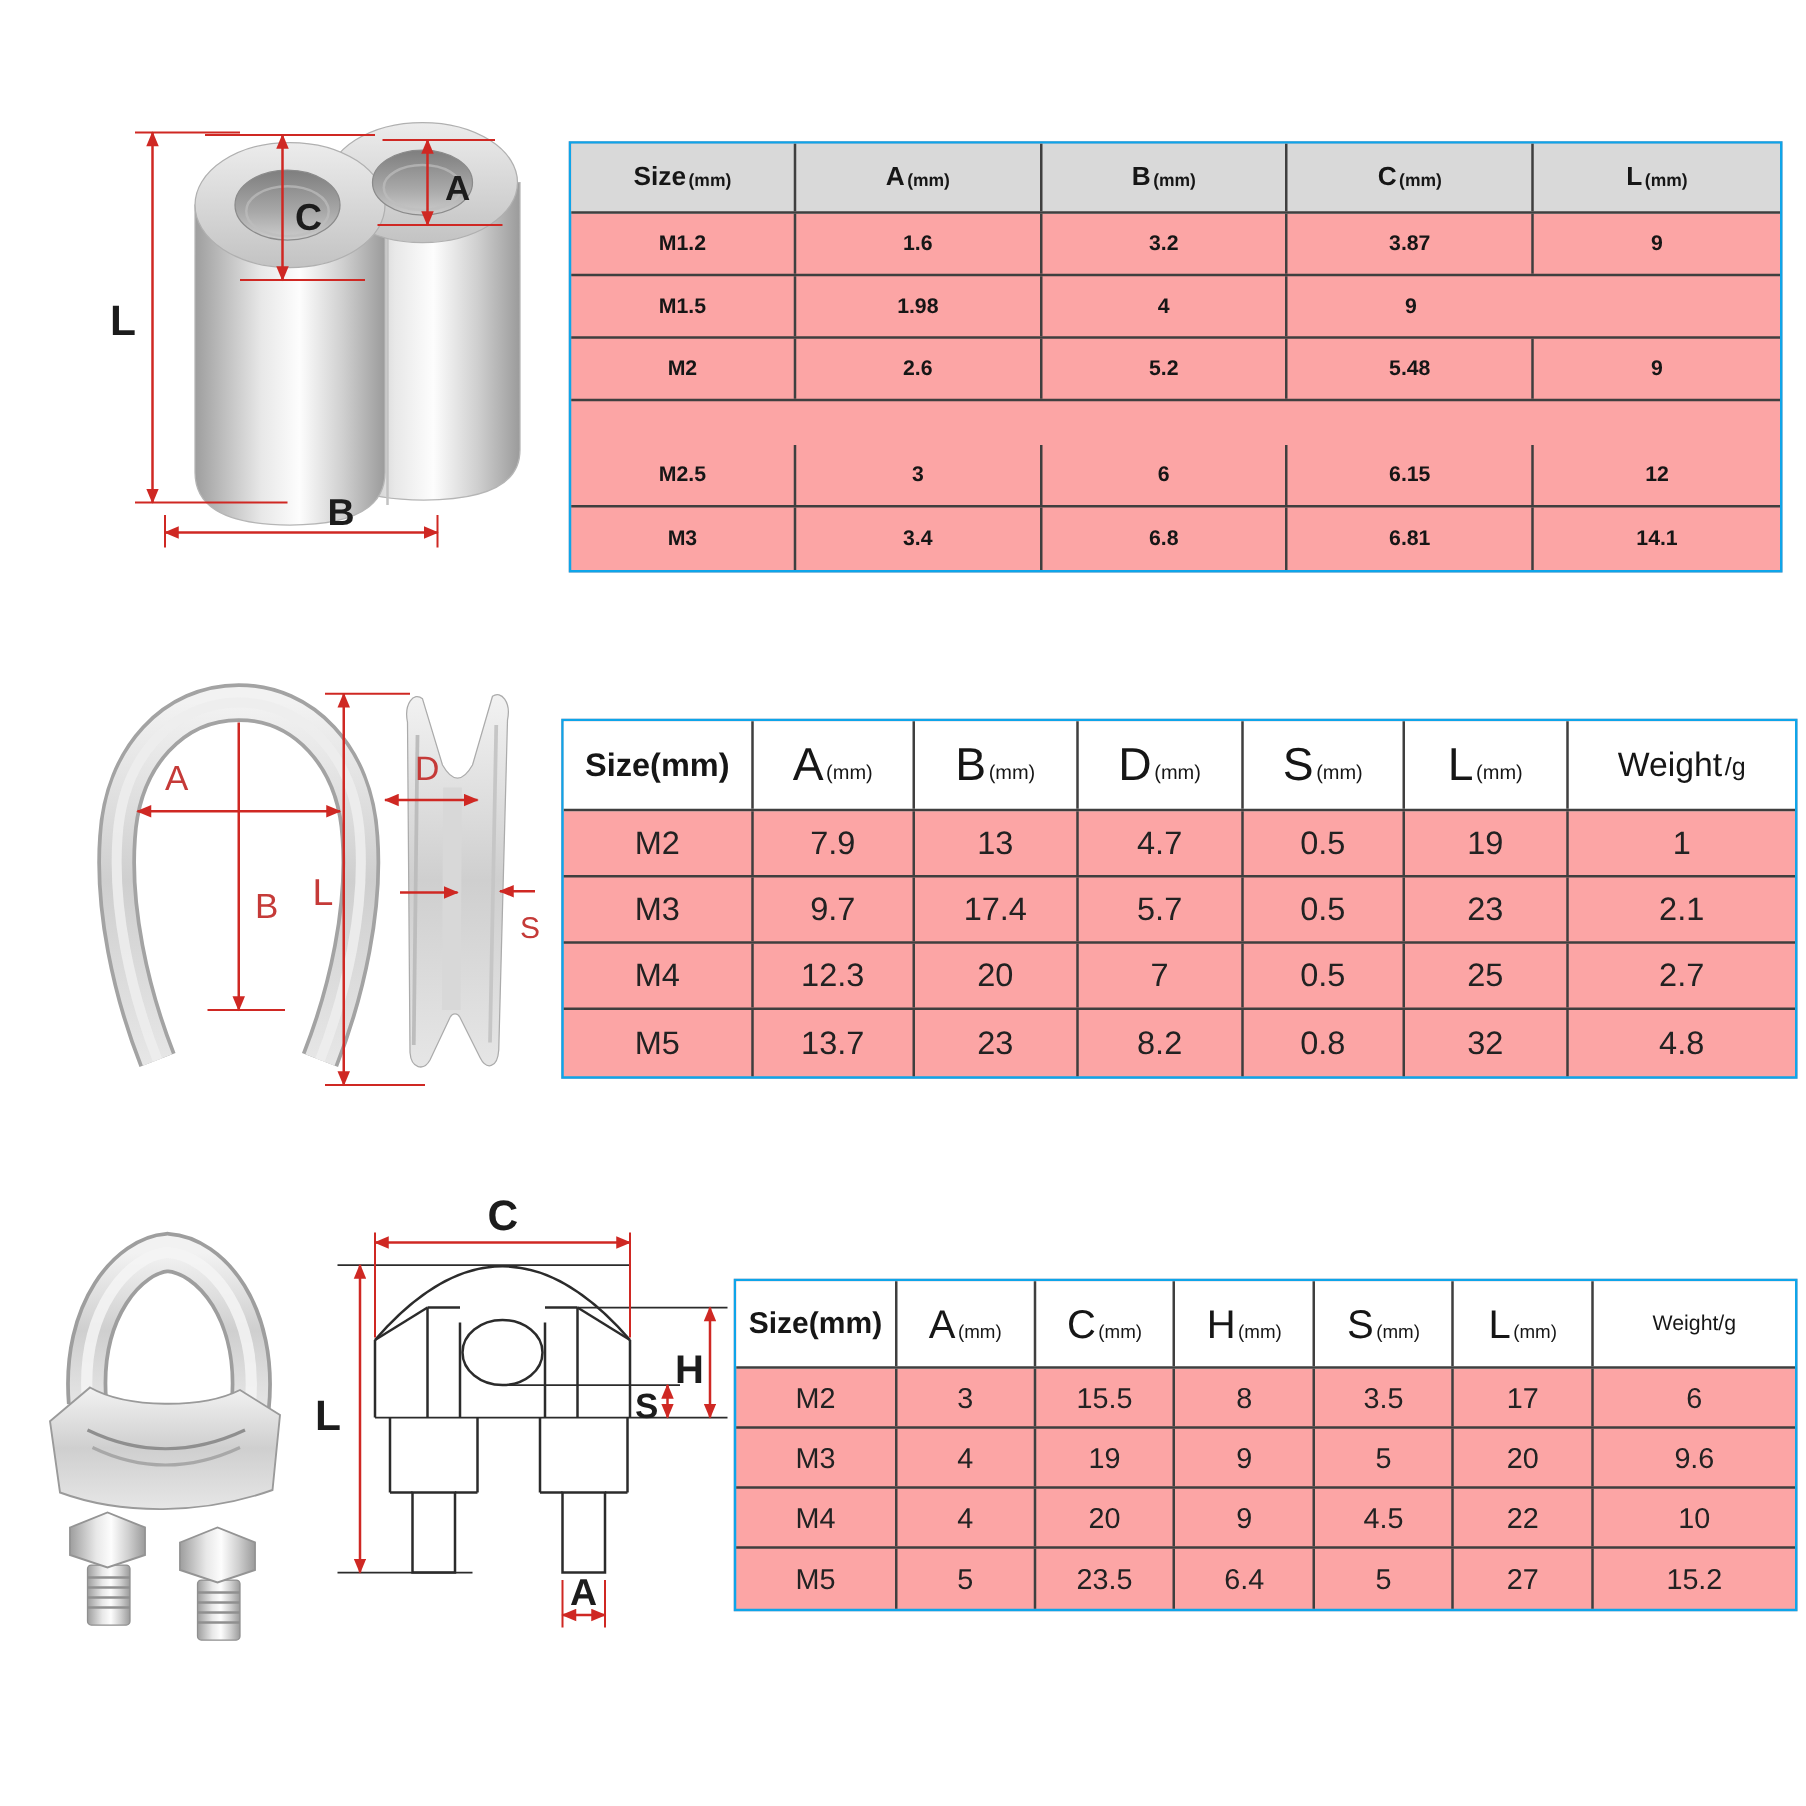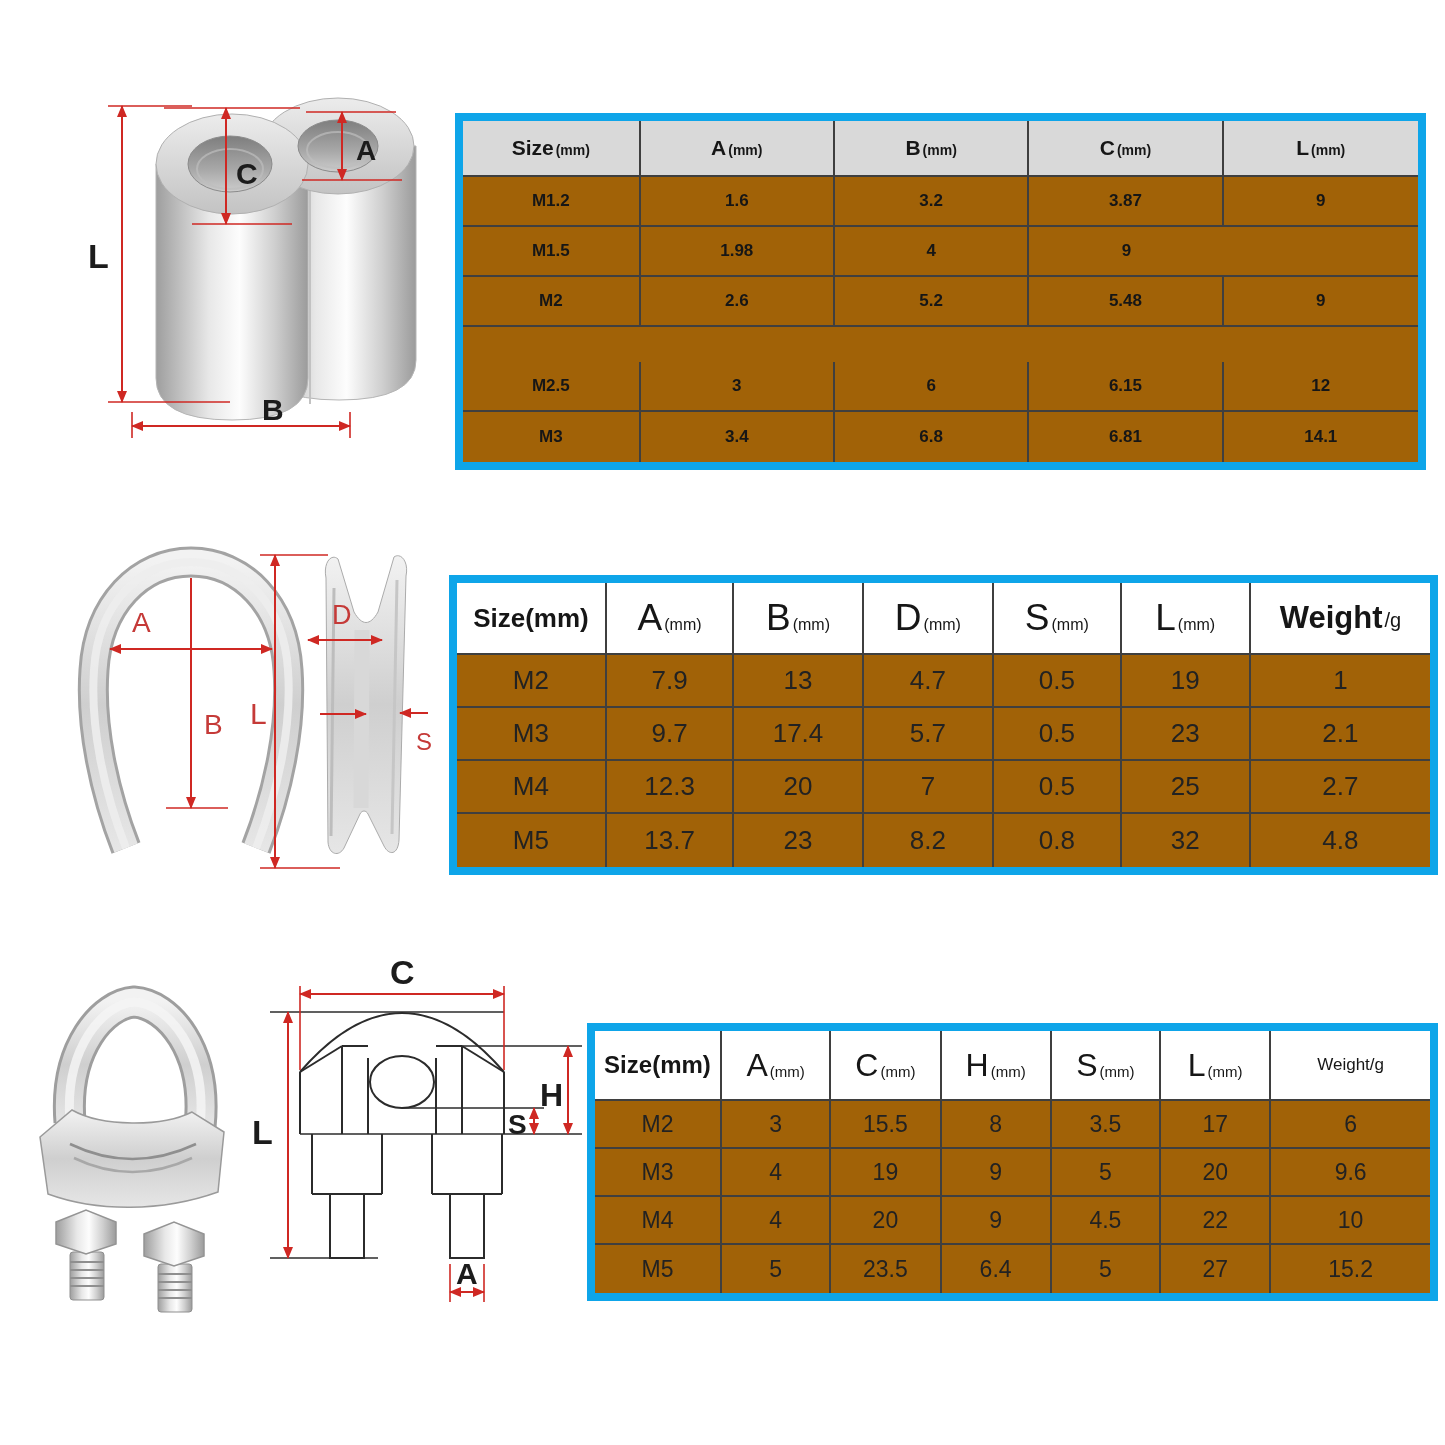--- a/index.html
+++ b/index.html
@@ -1,42 +1,42 @@
 <!DOCTYPE html>
 <html><head>
 <meta charset="utf-8">
 <style>
   html,body{margin:0;padding:0;background:#fff;}
   #canvas{position:relative;width:1445px;height:1445px;background:#ffffff;overflow:hidden;
           font-family:"Liberation Sans",sans-serif;}
   svg text{font-family:"Liberation Sans",sans-serif;}
 
   
-  .tbl{position:absolute;box-sizing:border-box;border:8px solid #0ea5e9;background:#a16207;}
+  .tbl{position:absolute;box-sizing:border-box;border:2px solid #0ea5e9;background:#fca5a5;}
   .tr{display:grid;box-sizing:border-box;border-bottom:2px solid #3f3f3f;}
   .tr:last-child{border-bottom:none;}
   .th,.td{box-sizing:border-box;display:flex;align-items:center;justify-content:center;
           border-right:2px solid #3f3f3f;color:#161616;white-space:nowrap;}
   .th:last-child,.td:last-child{border-right:none;}
   .hs{position:relative;top:5px;margin-left:2px;}
 
   .t1{left:455px;top:113px;width:971px;}
   .t1 .tr{height:50px;}
   .t1 .tr.head{height:56px;}
   .t1 .hm{font-size:21px;font-weight:bold;}
   .t1 .hs{font-size:14px;font-weight:bold;top:2px;}
   .t1 .td{font-size:17px;font-weight:bold;}
 
   .t2{left:449px;top:575px;width:989px;}
   .t2 .tr{height:53px;}
   .t2 .tr.head{height:72px;}
   .t2 .hm{font-size:37px;font-weight:400;}
   .t2 .hs{font-size:16px;font-weight:400;top:7px;}
   .t2 .th.c0 .hm{font-size:26px;font-weight:bold;}
-  .t2 .th.cW .hm{font-size:31px;font-weight:bold;}
+  .t2 .th.cW .hm{font-size:27px;font-weight:normal;}
   .t2 .th.cW .hs{font-size:20px;top:2px;}
   .t2 .td{font-size:26px;font-weight:400;color:#222;}
 
   .t3{left:587px;top:1023px;width:851px;}
   .t3 .tr{height:48px;}
   .t3 .tr.head{height:70px;}
   .t3 .hm{font-size:32px;font-weight:400;}
   .t3 .hs{font-size:15px;font-weight:400;top:6px;}
   .t3 .th.c0 .hm{font-size:24px;font-weight:bold;}
   .t3 .th.cW .hm{font-size:17px;font-weight:normal;}

